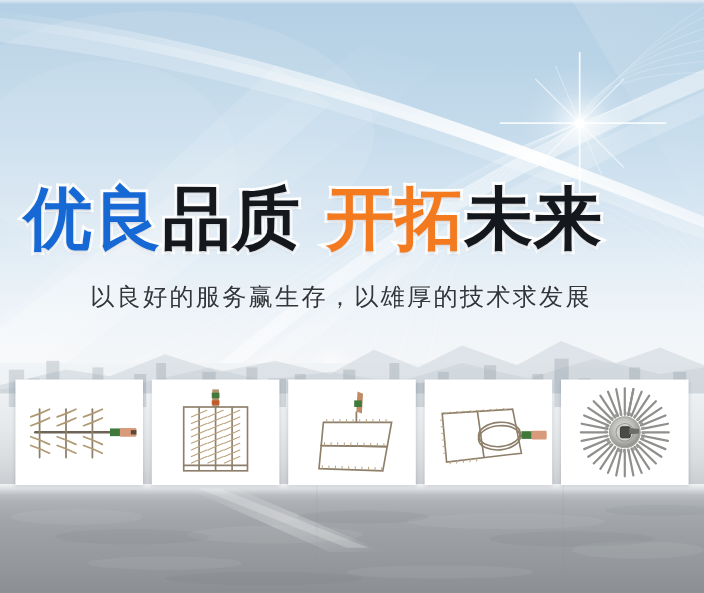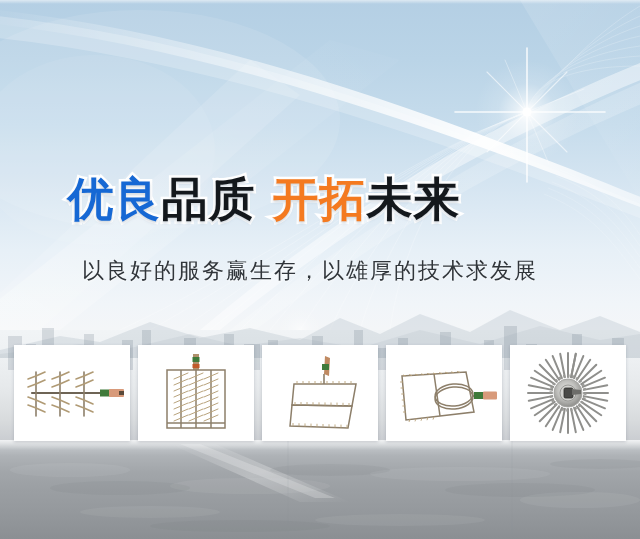--- a/index.html
+++ b/index.html
@@ -70,24 +70,25 @@
       #d6dadd 0%,#c2c6ca 6%,#aeb2b6 16%,#a2a6aa 32%,
       #9b9fa3 50%,#969a9e 68%,#909498 86%,#8b8f93 100%);
     overflow:hidden;
   }
   .ground-base svg{position:absolute;left:0;top:0;}
 
   
   .headline{
     position:absolute;left:0;top:163px;width:528px;
     text-align:center;
-    font-size:46px;line-height:72px;font-weight:bold;
+    font-size:62px;line-height:72px;font-weight:bold;
     letter-spacing:1px;
     white-space:nowrap;
     font-family:"DejaVu Sans","Liberation Sans",sans-serif;
+    padding-left:21px;
   }
   .headline span{
     -webkit-text-stroke:5px #ffffff;
     paint-order:stroke fill;
     text-shadow:0 2px 3px rgba(120,140,160,.35);
   }
   .hl-blue{color:#1668d4;}
   .hl-dark{color:#14181c;}
   .hl-orange{color:#f47a20;}
   .hl-gap{ -webkit-text-stroke:0; }

